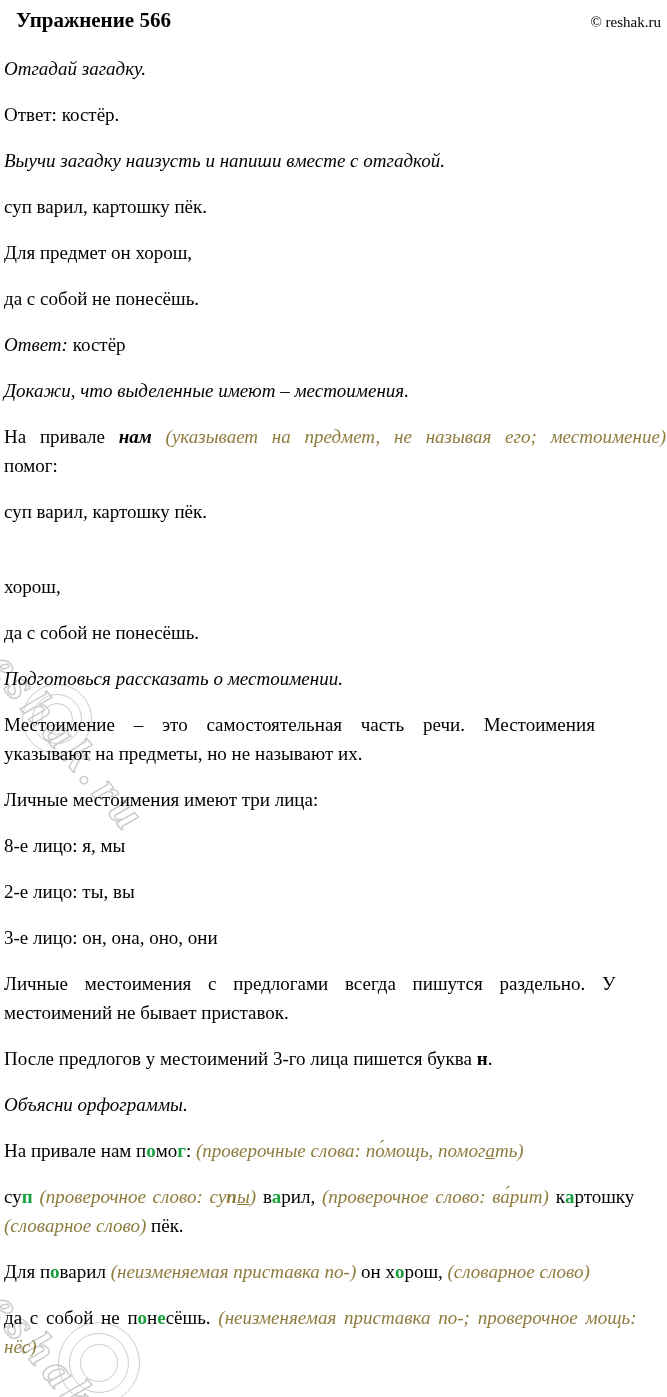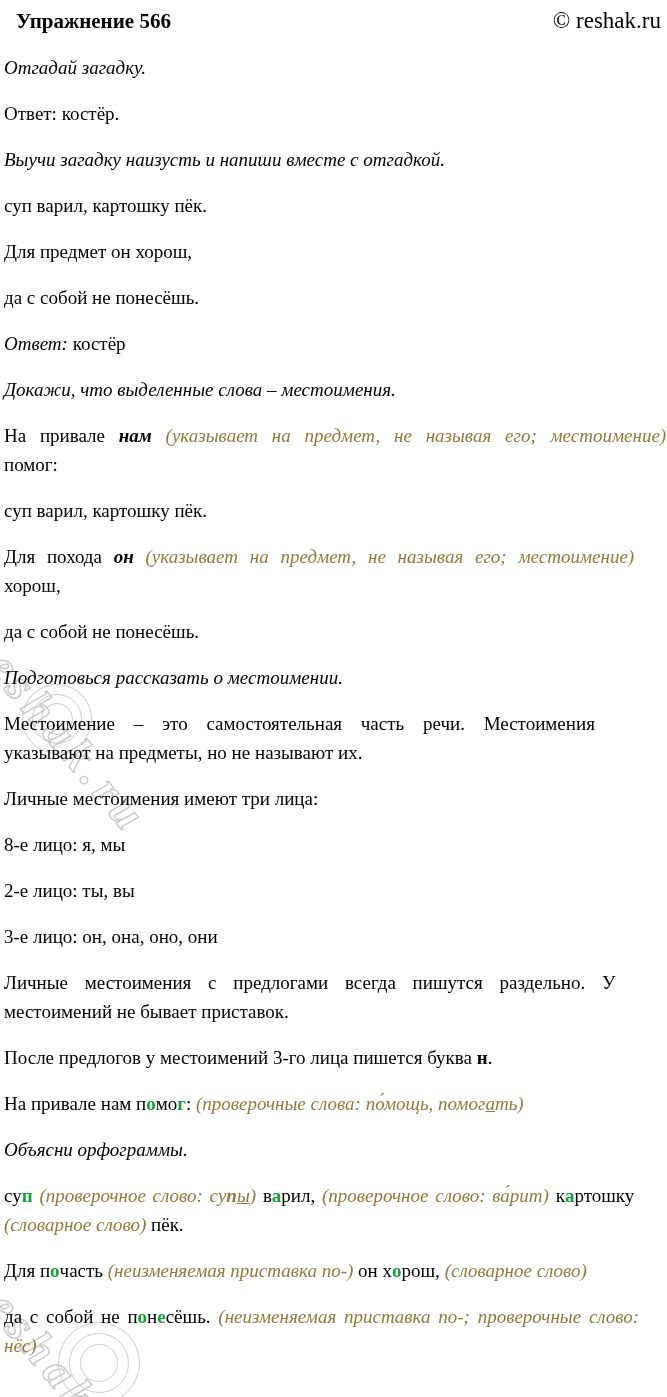--- a/index.html
+++ b/index.html
@@ -18,21 +18,21 @@
     padding: 6px 4px 0 4px;
   }
   .header {
     display: flex;
     justify-content: space-between;
     align-items: baseline;
     line-height: 29px;
     margin: 0 0 17px 12px;
   }
   .title { font-weight: bold; font-size: 21px; }
-  .copy  { font-size: 23px; padding-right: 2px; }
+  .copy  { font-size: 15px; padding-right: 2px; }
   .para {
     margin: 0 16px 17px 0;
     line-height: 29px;
   }
   .i  { font-style: italic; }
   .b  { font-weight: bold; }
   .bi { font-weight: bold; font-style: italic; }
   .g  { color: #17a13d; font-weight: bold; }       
   .n  { color: #8e7c3e; font-style: italic; }      
   .nb { font-weight: bold; }
@@ -102,47 +102,47 @@
   <p class="para">Ответ: костёр.</p>
 
   <p class="para i">Выучи загадку наизусть и напиши вместе с отгадкой.</p>
 
   <p class="para">суп варил, картошку пёк.</p>
   <p class="para">Для предмет он хорош,</p>
   <p class="para">да с собой не понесёшь.</p>
 
   <p class="para"><span class="i">Ответ:</span><span> костёр</span></p>
 
-  <p class="para i">Докажи, что выделенные слова – местоимения.</p>
+  <p class="para i">Докажи, что выделенные имеют – местоимения.</p>
 
   <p class="para"><span class="l1 ws9"><span>На привале </span><span class="bi">нам</span><span class="n"> (указывает на предмет, не называя его; местоимение)</span></span><br><span>помог:</span></p>
 
   <p class="para">суп варил, картошку пёк.</p>
 
-  <p class="para"><span class="l1 ws7"><span>Для похода </span><span class="bi">он</span><span class="n"> (указывает на предмет, не называя его; местоимение)</span></span><br><span>хорош,</span></p>
+  <p class="para"><br><span>хорош,</span></p>
 
   <p class="para">да с собой не понесёшь.</p>
 
   <p class="para i">Подготовься рассказать о местоимении.</p>
 
   <p class="para"><span class="l1 ws14">Местоимение – это самостоятельная часть речи. Местоимения</span><br><span>указывают на предметы, но не называют их.</span></p>
 
   <p class="para">Личные местоимения имеют три лица:</p>
 
   <p class="para">8-е лицо: я, мы</p>
   <p class="para">2-е лицо: ты, вы</p>
   <p class="para">3-е лицо: он, она, оно, они</p>
 
   <p class="para"><span class="l1 ws12">Личные местоимения с предлогами всегда пишутся раздельно. У</span><br><span>местоимений не бывает приставок.</span></p>
 
   <p class="para"><span>После предлогов у местоимений 3-го лица пишется буква </span><span class="b">н</span><span>.</span></p>
 
+  <p class="para i">Объясни орфограммы.</p>
+
   <p class="para"><span>На привале нам п</span><span class="g">о</span><span>мо</span><span class="g">г</span><span>: </span><span class="n"><span>(проверочные слова: по́мощь, помог</span><span class="nu">а</span><span>ть)</span></span></p>
-
-  <p class="para i">Объясни орфограммы.</p>
 
   <p class="para"><span class="l1 ws2"><span>су</span><span class="g">п</span><span class="n"><span> (проверочное слово: су</span><span class="nb">п</span><span class="nu">ы</span><span>) </span></span><span>в</span><span class="g">а</span><span>рил, </span><span class="n">(проверочное слово: ва́рит) </span><span>к</span><span class="g">а</span><span>ртошку</span></span><br><span class="n">(словарное слово) </span><span>пёк.</span></p>
 
-  <p class="para"><span>Для п</span><span class="g">о</span><span>часть </span><span class="n">(неизменяемая приставка по-) </span><span>он х</span><span class="g">о</span><span>рош, </span><span class="n">(словарное слово)</span></p>
+  <p class="para"><span>Для п</span><span class="g">о</span><span>варил </span><span class="n">(неизменяемая приставка по-) </span><span>он х</span><span class="g">о</span><span>рош, </span><span class="n">(словарное слово)</span></p>
 
-  <p class="para"><span class="l1 ws3"><span>да с собой не п</span><span class="g">о</span><span>н</span><span class="g">е</span><span>сёшь. </span><span class="n">(неизменяемая приставка по-; проверочные слово:</span></span><br><span class="n">нёс)</span></p>
+  <p class="para"><span class="l1 ws3"><span>да с собой не п</span><span class="g">о</span><span>н</span><span class="g">е</span><span>сёшь. </span><span class="n">(неизменяемая приставка по-; проверочное мощь:</span></span><br><span class="n">нёс)</span></p>
 
 </div>
 
 </body></html>

